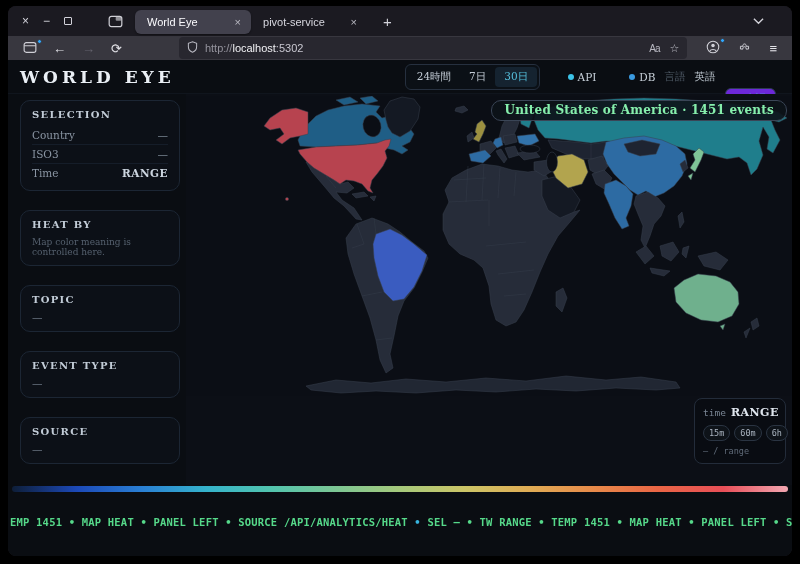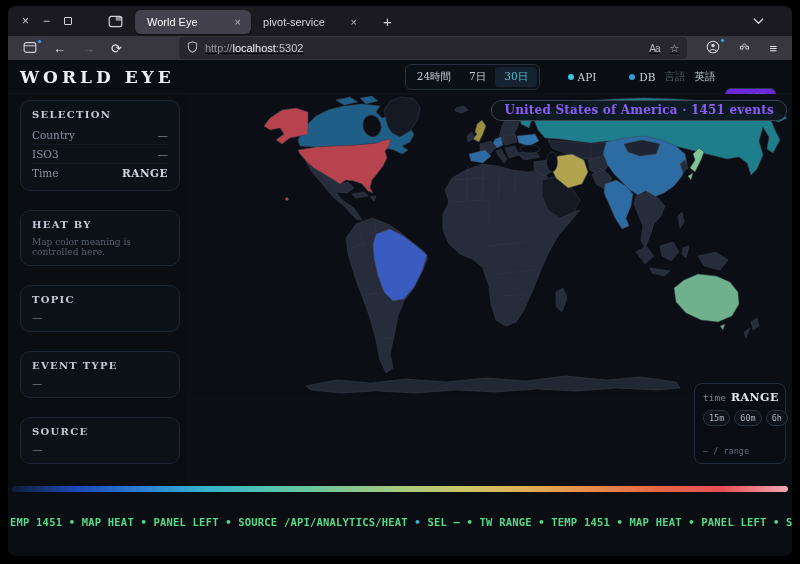--- a/index.html
+++ b/index.html
@@ -23,21 +23,21 @@
   .newtab { color:#d2d2da; font-size:15px; margin-left:10px; padding:0 6px; }
   .tb-spacer { flex:1; }
   .alltabs { margin-right:28px; display:flex; align-items:center; }
 
   .navbar { height:24px; background:#38373f; display:flex; align-items:center; padding:0 8px; gap:2px; }
   .navicon { color:#e3e3e8; font-size:13px; line-height:13px; padding:0 7px; position:relative; }
   .navicon.dim { color:#64636d; }
   .bluedot { position:absolute; top:-2px; right:2px; width:5px; height:5px; border-radius:50%;
     background:#2ea8ff; border:1px solid #38373f; }
   .urlbar { flex:1; height:22px; margin:0 10px 0 48px; background:#28272f; border-radius:4px;
-    display:flex; align-items:center; padding:0 8px; max-width:520px;text-decoration:underline; }
+    display:flex; align-items:center; padding:0 8px; max-width:520px; }
   .urlbar .spacer { flex:1; }
   .urltext { font-size:11px; margin-left:7px; }
   .urltext .scheme { color:#94939d; }
   .urltext .host { color:#f1f1f4; }
   .urltext .port { color:#c9c8d1; }
   .url-right { display:flex; align-items:center; gap:10px; color:#b8b8c1; }
   .tr-icon { font-size:10px; color:#b8b8c1; letter-spacing:-1px; }
   .star { font-size:11px; color:#b8b8c1; }
   .chrome-right { display:flex; align-items:center; gap:4px; margin-left:auto; }
 
@@ -79,30 +79,30 @@
   .heat-btn.active { border-color:#3f93ad; background:#10202b; color:#d4e4ec; }
   .pcaption { margin-top:7px; font-size:9px; color:#55606e; }
   .pdash { margin-top:6px; font-size:10.5px; color:#6a7583; }
 
   
   .map-area { flex:1; position:relative; background:#0c0f16; overflow:hidden; }
   .map-svg { position:absolute; left:0; top:2px; }
   .map-svg path, .map-svg ellipse, .map-svg circle { stroke:#39414f; stroke-width:.5; }
   .tooltip { position:absolute; top:6px; right:5px; background:rgba(13,18,25,.92);
     border:1px solid #3a4556; border-radius:10px; padding:2px 12px 3px;
-    font-size:12px; font-weight:bold; color:#8b5cf6; letter-spacing:.2px; }
+    font-size:12px; font-weight:bold; color:#86efac; letter-spacing:.2px; }
   .range-panel { position:absolute; right:6px; bottom:21px; width:92px;
     background:rgba(10,13,18,.94); border:1px solid #232c3a; border-radius:8px; padding:7px 8px; }
   .rp-line1 { display:flex; align-items:baseline; gap:5px; }
   .rp-time { font-family:"DejaVu Sans Mono", monospace; font-size:9.5px; color:#7a8694; }
   .rp-title { font-size:11px; font-weight:bold; color:#dfe6ee; letter-spacing:.5px; }
   .rp-btns { display:flex; gap:4px; margin-top:6px; }
   .rp-btn { border:1px solid #2a3442; background:#0e1319; color:#aab4c0; border-radius:9px;
     font-family:"DejaVu Sans Mono", monospace; font-size:8.5px; padding:2px 5px; }
-  .rp-status { margin-top:20px; font-family:"DejaVu Sans Mono", monospace; font-size:8.5px; color:#5f6a78; }
+  .rp-status { margin-top:5px; font-family:"DejaVu Sans Mono", monospace; font-size:8.5px; color:#5f6a78; }
 
   .heat-scale { height:6px; margin:1px 4px 0 4px; border-radius:3px; }
 
   .ticker { margin-top:24px; padding-left:2px; white-space:nowrap; overflow:hidden;
     font-family:"DejaVu Sans Mono", monospace; font-size:10.5px; font-weight:bold;
     letter-spacing:.2px; }
 </style>
 </head>
 <body>
 

